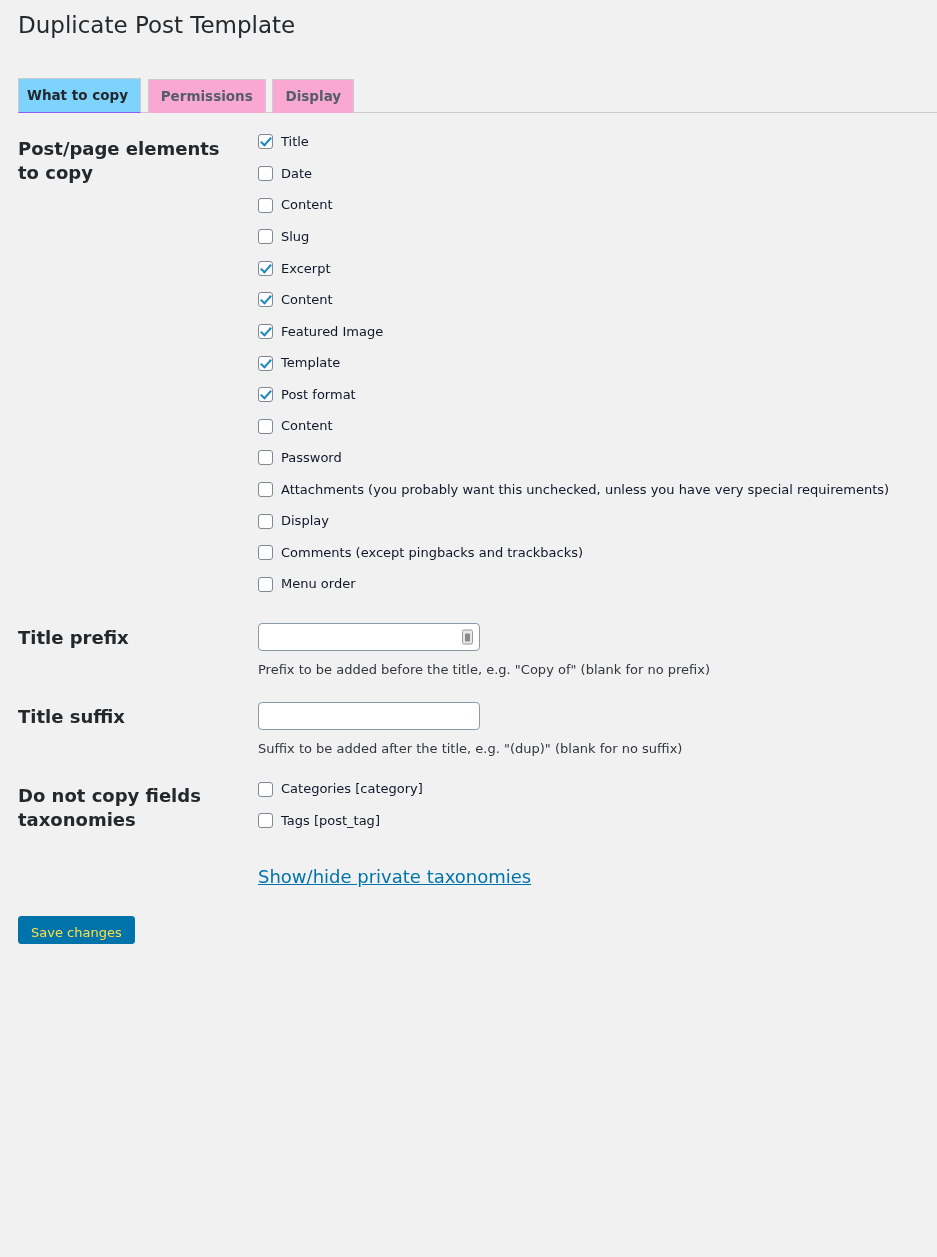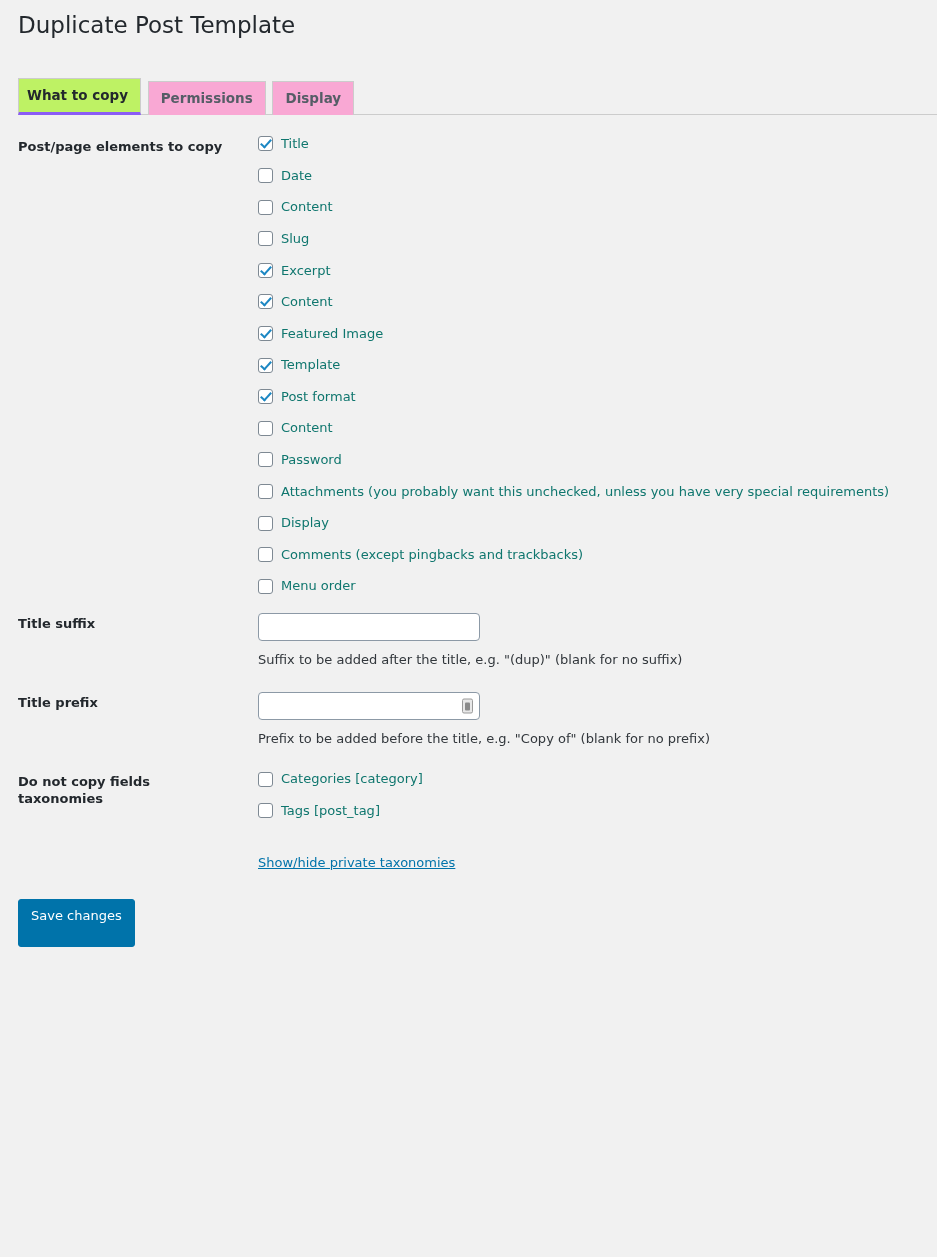--- a/index.html
+++ b/index.html
@@ -54,63 +54,63 @@
     background: #f9a8d4;
     color: #555d66;
     text-decoration: none;
     position: relative;
     bottom: -1px;
     vertical-align: bottom;
     box-sizing: border-box;
   }
   .nav-tab:first-child { margin-left: 0; }
   .nav-tab-active {
-    background: #bef264;
-    border-bottom: 3px solid #8b5cf6;
+    background: #7dd3fc;
+    border-bottom: 1px solid #8b5cf6;
     color: #23282d;
     padding-left: 8px;
   }
 
   
   .form-table {
     border-collapse: collapse;
     width: 901px;
     margin-top: 12px;
     clear: both;
   }
   .form-table th {
     vertical-align: top;
     text-align: left;
     padding: 14px 10px 14px 0;
     width: 220px;
     font-weight: 600;
-    font-size: 13px;
+    font-size: 18px;
     line-height: 1.3;
     color: #23282d;
   }
   .form-table td {
     vertical-align: top;
     padding: 11px 10px;
     line-height: 1.3;
     font-size: 13px;
   }
 
   .row-elements th { padding-top: 12px; }
   .row-elements td { padding-top: 9px; padding-bottom: 4px; }
 
   
   .cb-row {
     display: flex;
     align-items: center;
     margin-bottom: 16px;
   }
-  .cb-row:last-child { margin-bottom: 4px; }
+  .cb-row:last-child { margin-bottom: 16px; }
   .cb-label {
     font-size: 13px;
-    color: #0f766e;
+    color: #0f172a;
     line-height: 1.2;
   }
 
   .cbox {
     width: 15px;
     height: 15px;
     min-width: 15px;
     border: 1px solid #7e8993;
     border-radius: 3px;
     background: #fff;
@@ -213,36 +213,36 @@
     color: #32373c;
     line-height: 1.55;
   }
   .desc-line { display: block; }
 
   .tax-link {
     display: inline-block;
     margin-top: 20px;
     color: #0073aa;
     text-decoration: underline;
-    font-size: 13px;
+    font-size: 18px;
   }
 
   .submit-area {
     padding: 17px 0 0 0;
     margin: 0;
   }
   .button-primary {
     background: #0073aa;
     border: 1px solid #0073aa;
     border-radius: 3px;
-    color: #ffffff;
+    color: #fde047;
     font-family: "DejaVu Sans", "Liberation Sans", sans-serif;
     font-size: 13px;
     line-height: 1;
-    padding: 9px 12px 24px;
+    padding: 9px 12px 4px;
     cursor: pointer;
     display: inline-block;
   }
 </style>
 </head>
 <body>
 
 <div class="wrap">
 
   <h1 class="page-title">Duplicate Post Template</h1>
@@ -311,44 +311,44 @@
               <span class="cb-label">Display</span>
             </div>
             <div class="cb-row">
               <span class="cbox"></span>
               <span class="cb-label">Comments (except pingbacks and trackbacks)</span>
             </div>
             <div class="cb-row">
               <span class="cbox"></span>
               <span class="cb-label">Menu order</span>
             </div>
-          </td>
-        </tr>
-
-        <tr>
-          <th>Title suffix</th>
-          <td>
-            <input class="txt" type="text" value="" style="">
-            <p class="desc">Suffix to be added after the title, e.g. "(dup)" (blank for no suffix)</p>
           </td>
         </tr>
 
         <tr>
           <th>Title prefix</th>
           <td>
             <div class="input-shell">
               <input class="txt" type="text" value="" style="">
               <span class="autofill-icon">
                   <i></i>
                 </span>
             </div>
             <p class="desc">Prefix to be added before the title, e.g. "Copy of" (blank for no prefix)</p>
           </td>
         </tr>
 
+        <tr>
+          <th>Title suffix</th>
+          <td>
+            <input class="txt" type="text" value="" style="">
+            <p class="desc">Suffix to be added after the title, e.g. "(dup)" (blank for no suffix)</p>
+          </td>
+        </tr>
+
 
 
         <tr>
           <th>Do not copy fields taxonomies</th>
           <td>
             <div class="cb-row">
               <span class="cbox"></span>
               <span class="cb-label">Categories [category]</span>
             </div>
             <div class="cb-row">

